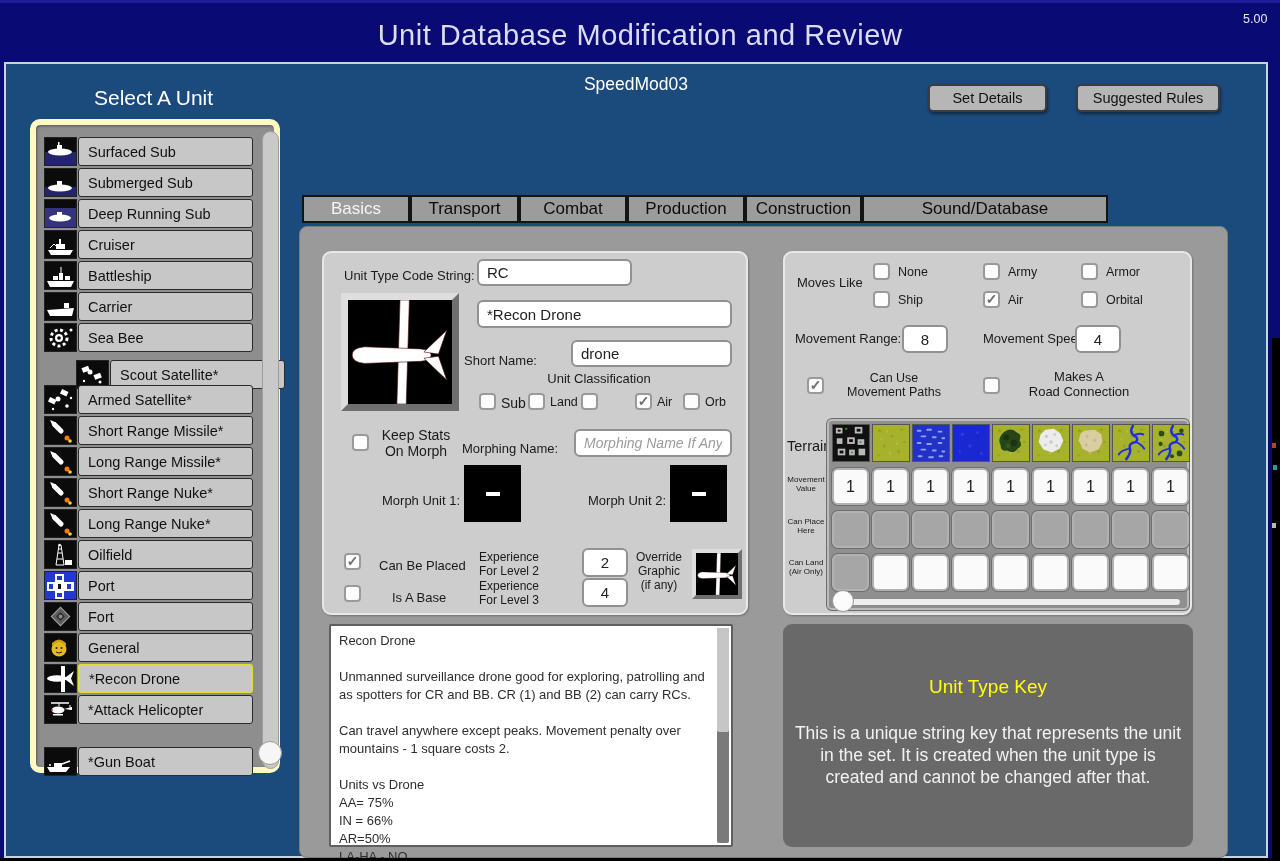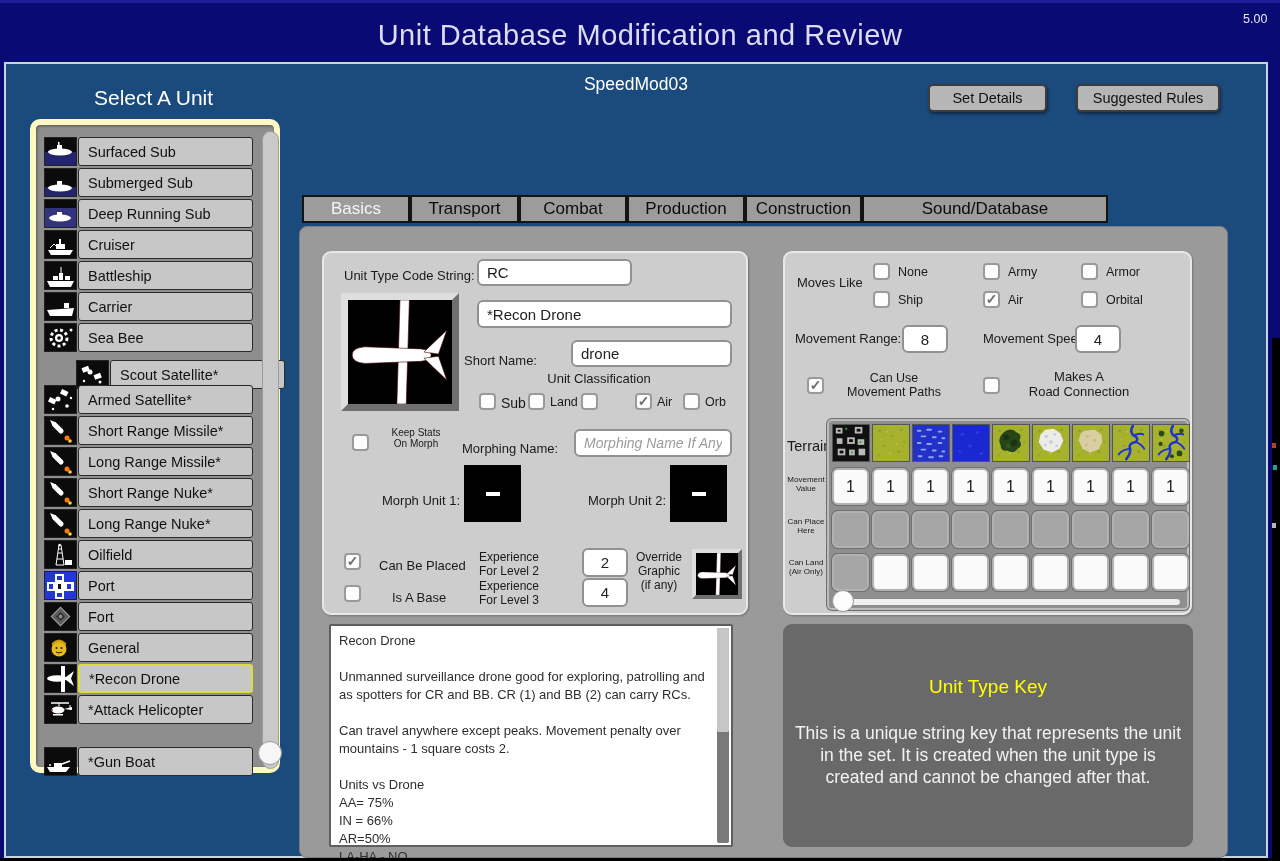--- a/index.html
+++ b/index.html
@@ -378,21 +378,21 @@
             <span class="cb" style="left: 204px; top: 140px;"></span>
             <div class="lbl" style="left: 226px; top: 142px; font-size: 12.5px;">Land</div>
             <span class="cb" style="left: 257px; top: 140px;"></span>
             <div class="lbl" style="left: 279px; top: 142px; font-size: 12.5px; margin-top: 36px;">Sea</div>
             <span class="cb checked" style="left: 311px; top: 140px;">✓</span>
             <div class="lbl" style="left: 333px; top: 142px; font-size: 12.5px;">Air</div>
             <span class="cb" style="left: 359px; top: 140px;"></span>
             <div class="lbl" style="left: 381px; top: 142px; font-size: 12.5px;">Orb</div>
           </div>
         <span class="cb" id="cb-keepstats" style="left:28px;top:181px;"></span>
-        <div class="lbl c" style="left:48px;top:174px;width:88px;font-size:10px;">Keep Stats
+        <div class="lbl c" style="left:48px;top:174px;width:88px;font-size:14px;">Keep Stats
 On Morph</div>
         <div class="lbl" style="left:138px;top:188px;">Morphing Name:</div>
         <input class="inp" style="left: 250px; top: 176px; width: 158px; height: 28px; font-size: 14px;" placeholder="Morphing Name If Any...">
         <div class="lbl" style="left:58px;top:240px;">Morph Unit 1:</div>
         <div class="blackbox" style="left:140px;top:212px;width:57px;height:57px;">
             <span class="dash"></span>
           </div>
         <div class="lbl" style="left:264px;top:240px;">Morph Unit 2:</div>
         <div class="blackbox" style="left:346px;top:212px;width:57px;height:57px;">
             <span class="dash"></span>

